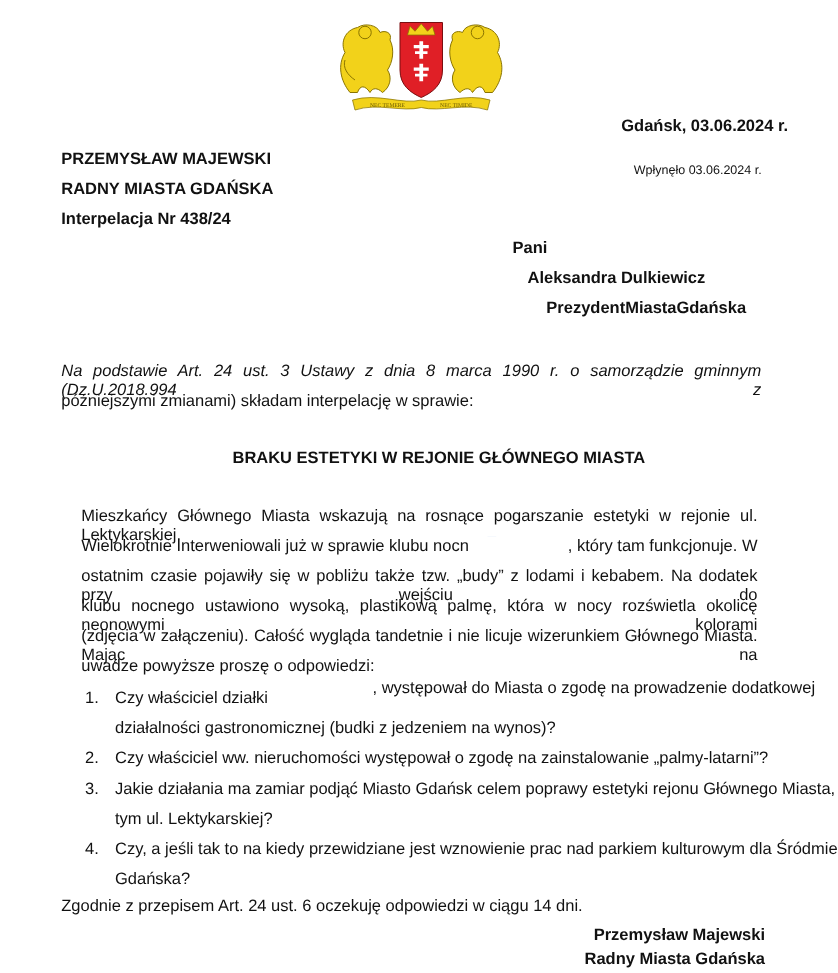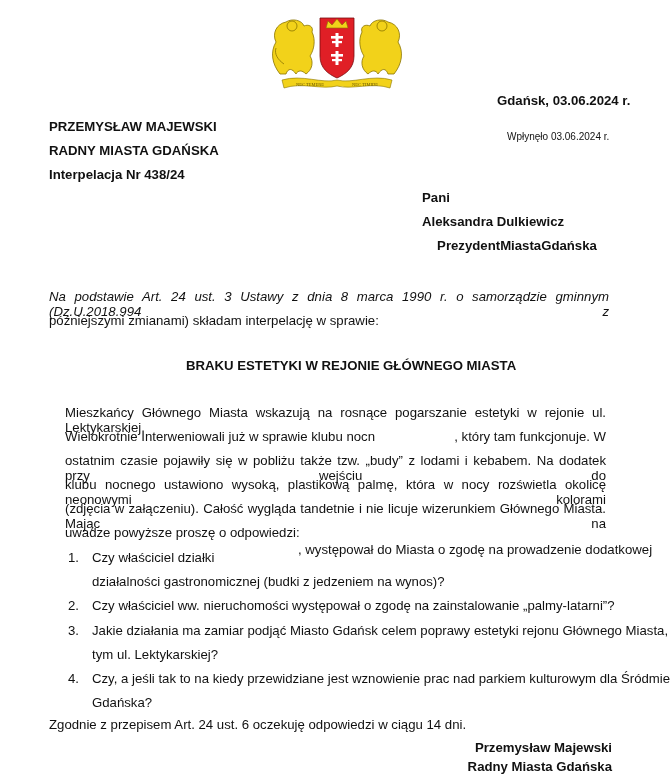--- a/index.html
+++ b/index.html
@@ -51,21 +51,21 @@
   </svg>
 </div>
 
 <div class="abs bold" style="left:497px; top:93px;">Gdańsk, 03.06.2024 r.</div>
 <div class="abs" style="left:507px; top:131px; font-size:10px;">Wpłynęło 03.06.2024 r.</div>
 
 <div class="abs bold" style="left:49px; top:119px;">PRZEMYSŁAW MAJEWSKI</div>
 <div class="abs bold" style="left:49px; top:143px;">RADNY MIASTA GDAŃSKA</div>
 <div class="abs bold" style="left:49px; top:167px;">Interpelacja Nr 438/24</div>
 
-<div class="abs bold" style="left:422px; top:190px;">Pani</div>
+<div class="abs bold" style="left:410px; top:190px;">Pani</div>
 <div class="abs bold" style="left:422px; top:214px;">Aleksandra Dulkiewicz</div>
 <div class="abs bold" style="left:422px; top:238px; width:190px; display:flex; justify-content:center;">
   <span>Prezydent</span>
   <span>Miasta</span>
   <span>Gdańska</span>
 </div>
 
 <div class="abs" style="left:49px; top:289px; width:560px;font-style:italic;">
   <span class="justline">Na podstawie Art. 24 ust. 3 Ustawy z dnia 8 marca 1990 r. o samorządzie gminnym (Dz.U.2018.994 z</span>
 </div>

